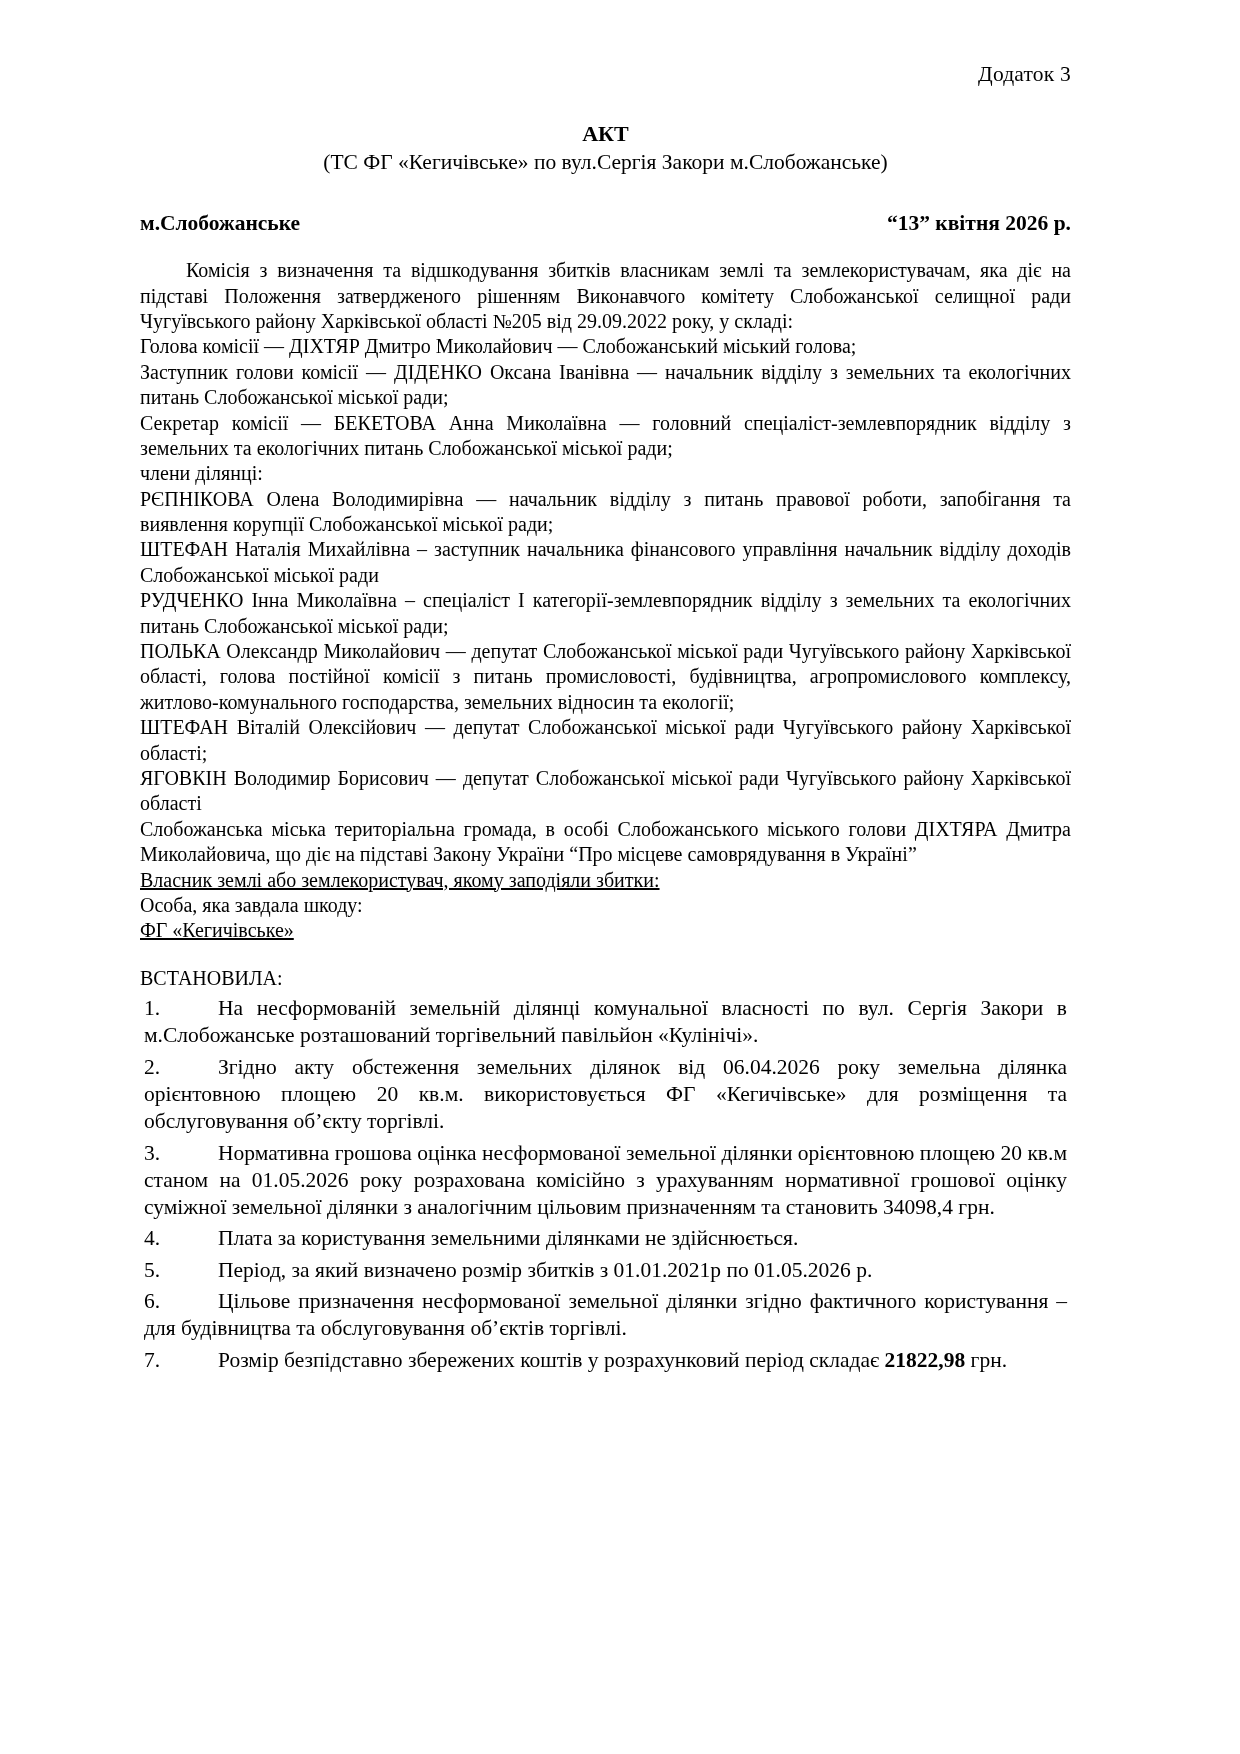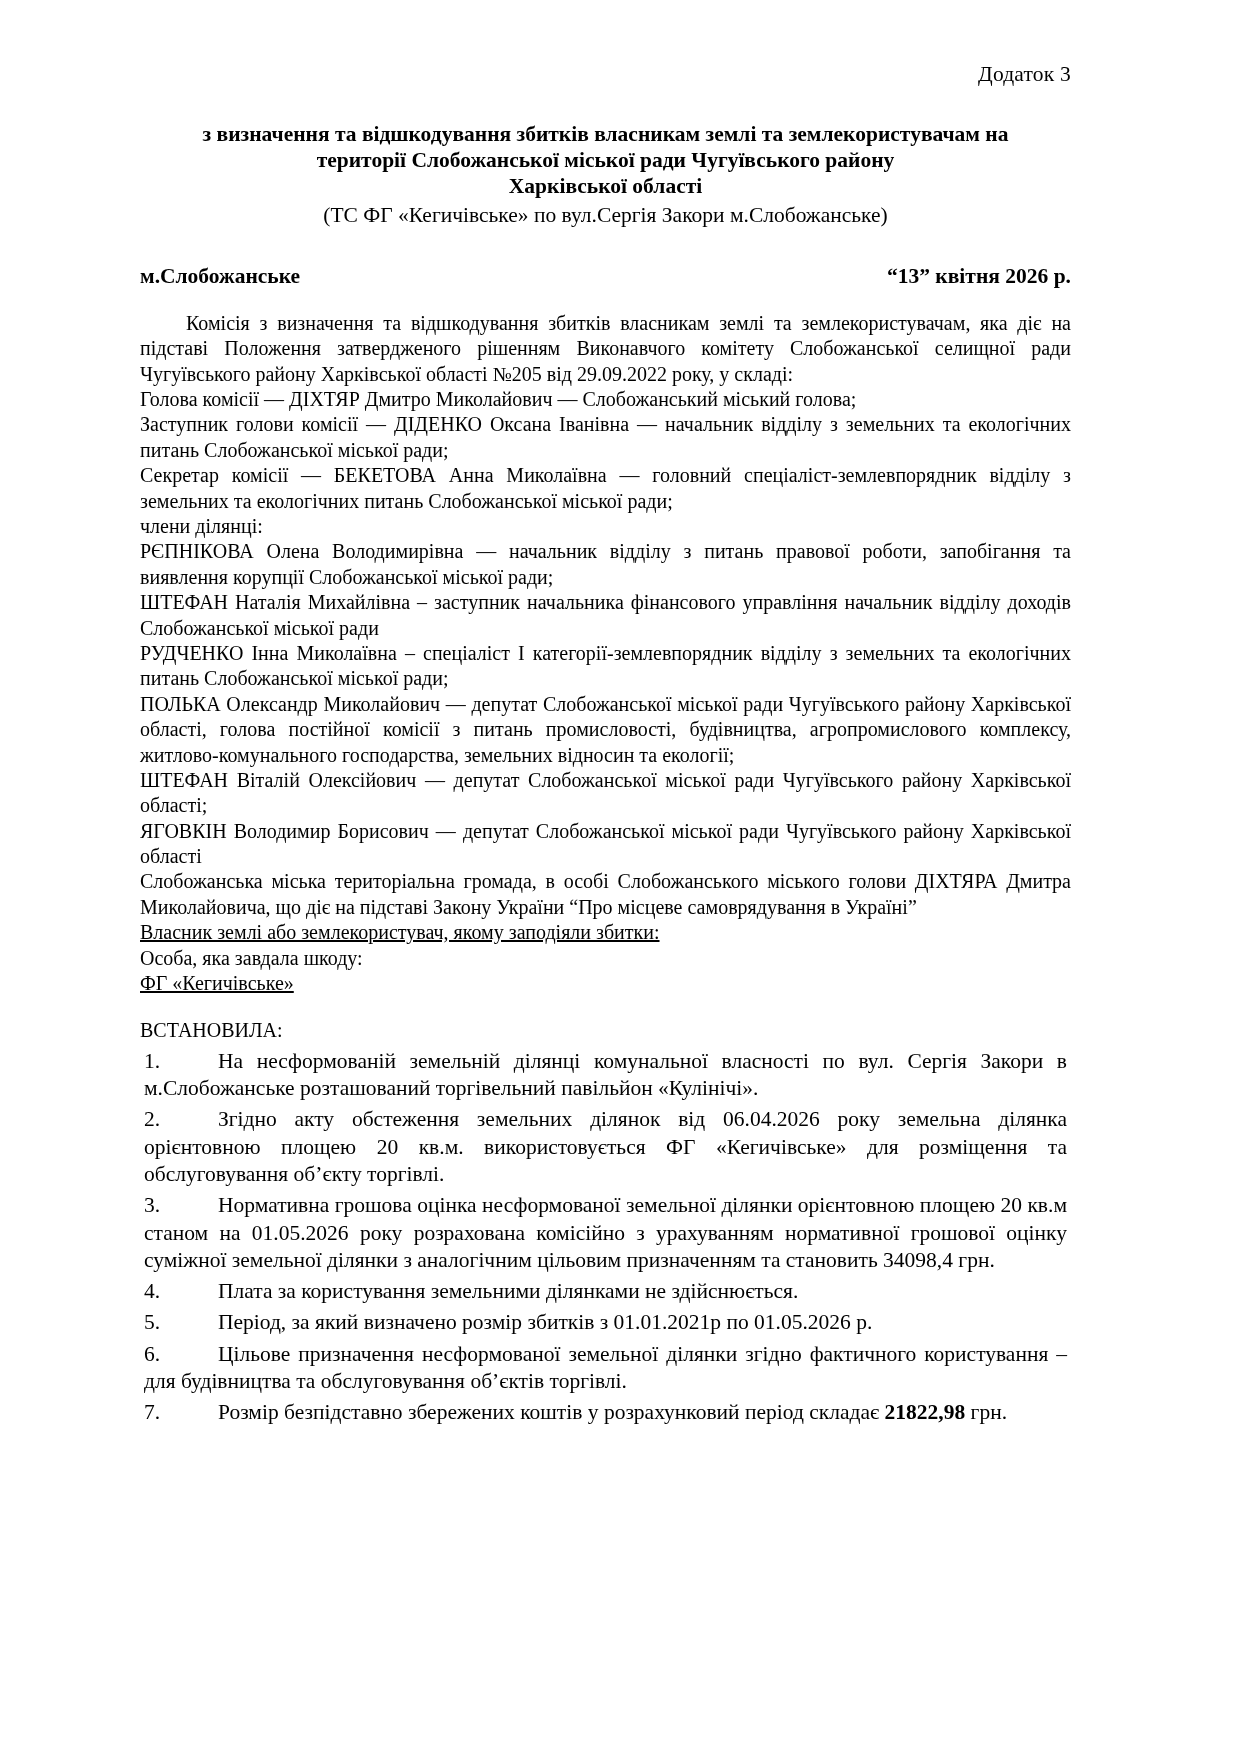--- a/index.html
+++ b/index.html
@@ -84,26 +84,22 @@
   .gap-med { height: 22px; }
   b { font-weight: bold; }
 </style>
 </head>
 <body>
 
 <div class="page">
 
   <div class="appendix">Додаток 3</div>
 
+  <div class="doc-title">АКТ</div>
 
-  <div class="doc-subtitle">
-    <div>з визначення та відшкодування збитків власникам землі та землекористувачам на</div>
-    <div>території Слобожанської міської ради Чугуївського району</div>
-    <div>Харківської області</div>
-  </div>
 
   <div class="doc-subtitle2">(ТС ФГ «Кегичівське» по вул.Сергія Закори м.Слобожанське)</div>
 
   <div class="placeline">
     <span>м.Слобожанське</span>
     <span>“13” квітня 2026 р.</span>
   </div>
 
   <p class="body indent">Комісія з визначення та відшкодування збитків власникам землі та землекористувачам, яка діє на підставі Положення затвердженого рішенням Виконавчого комітету Слобожанської селищної ради Чугуївського району Харківської області №205 від 29.09.2022 року, у складі:</p>
 

